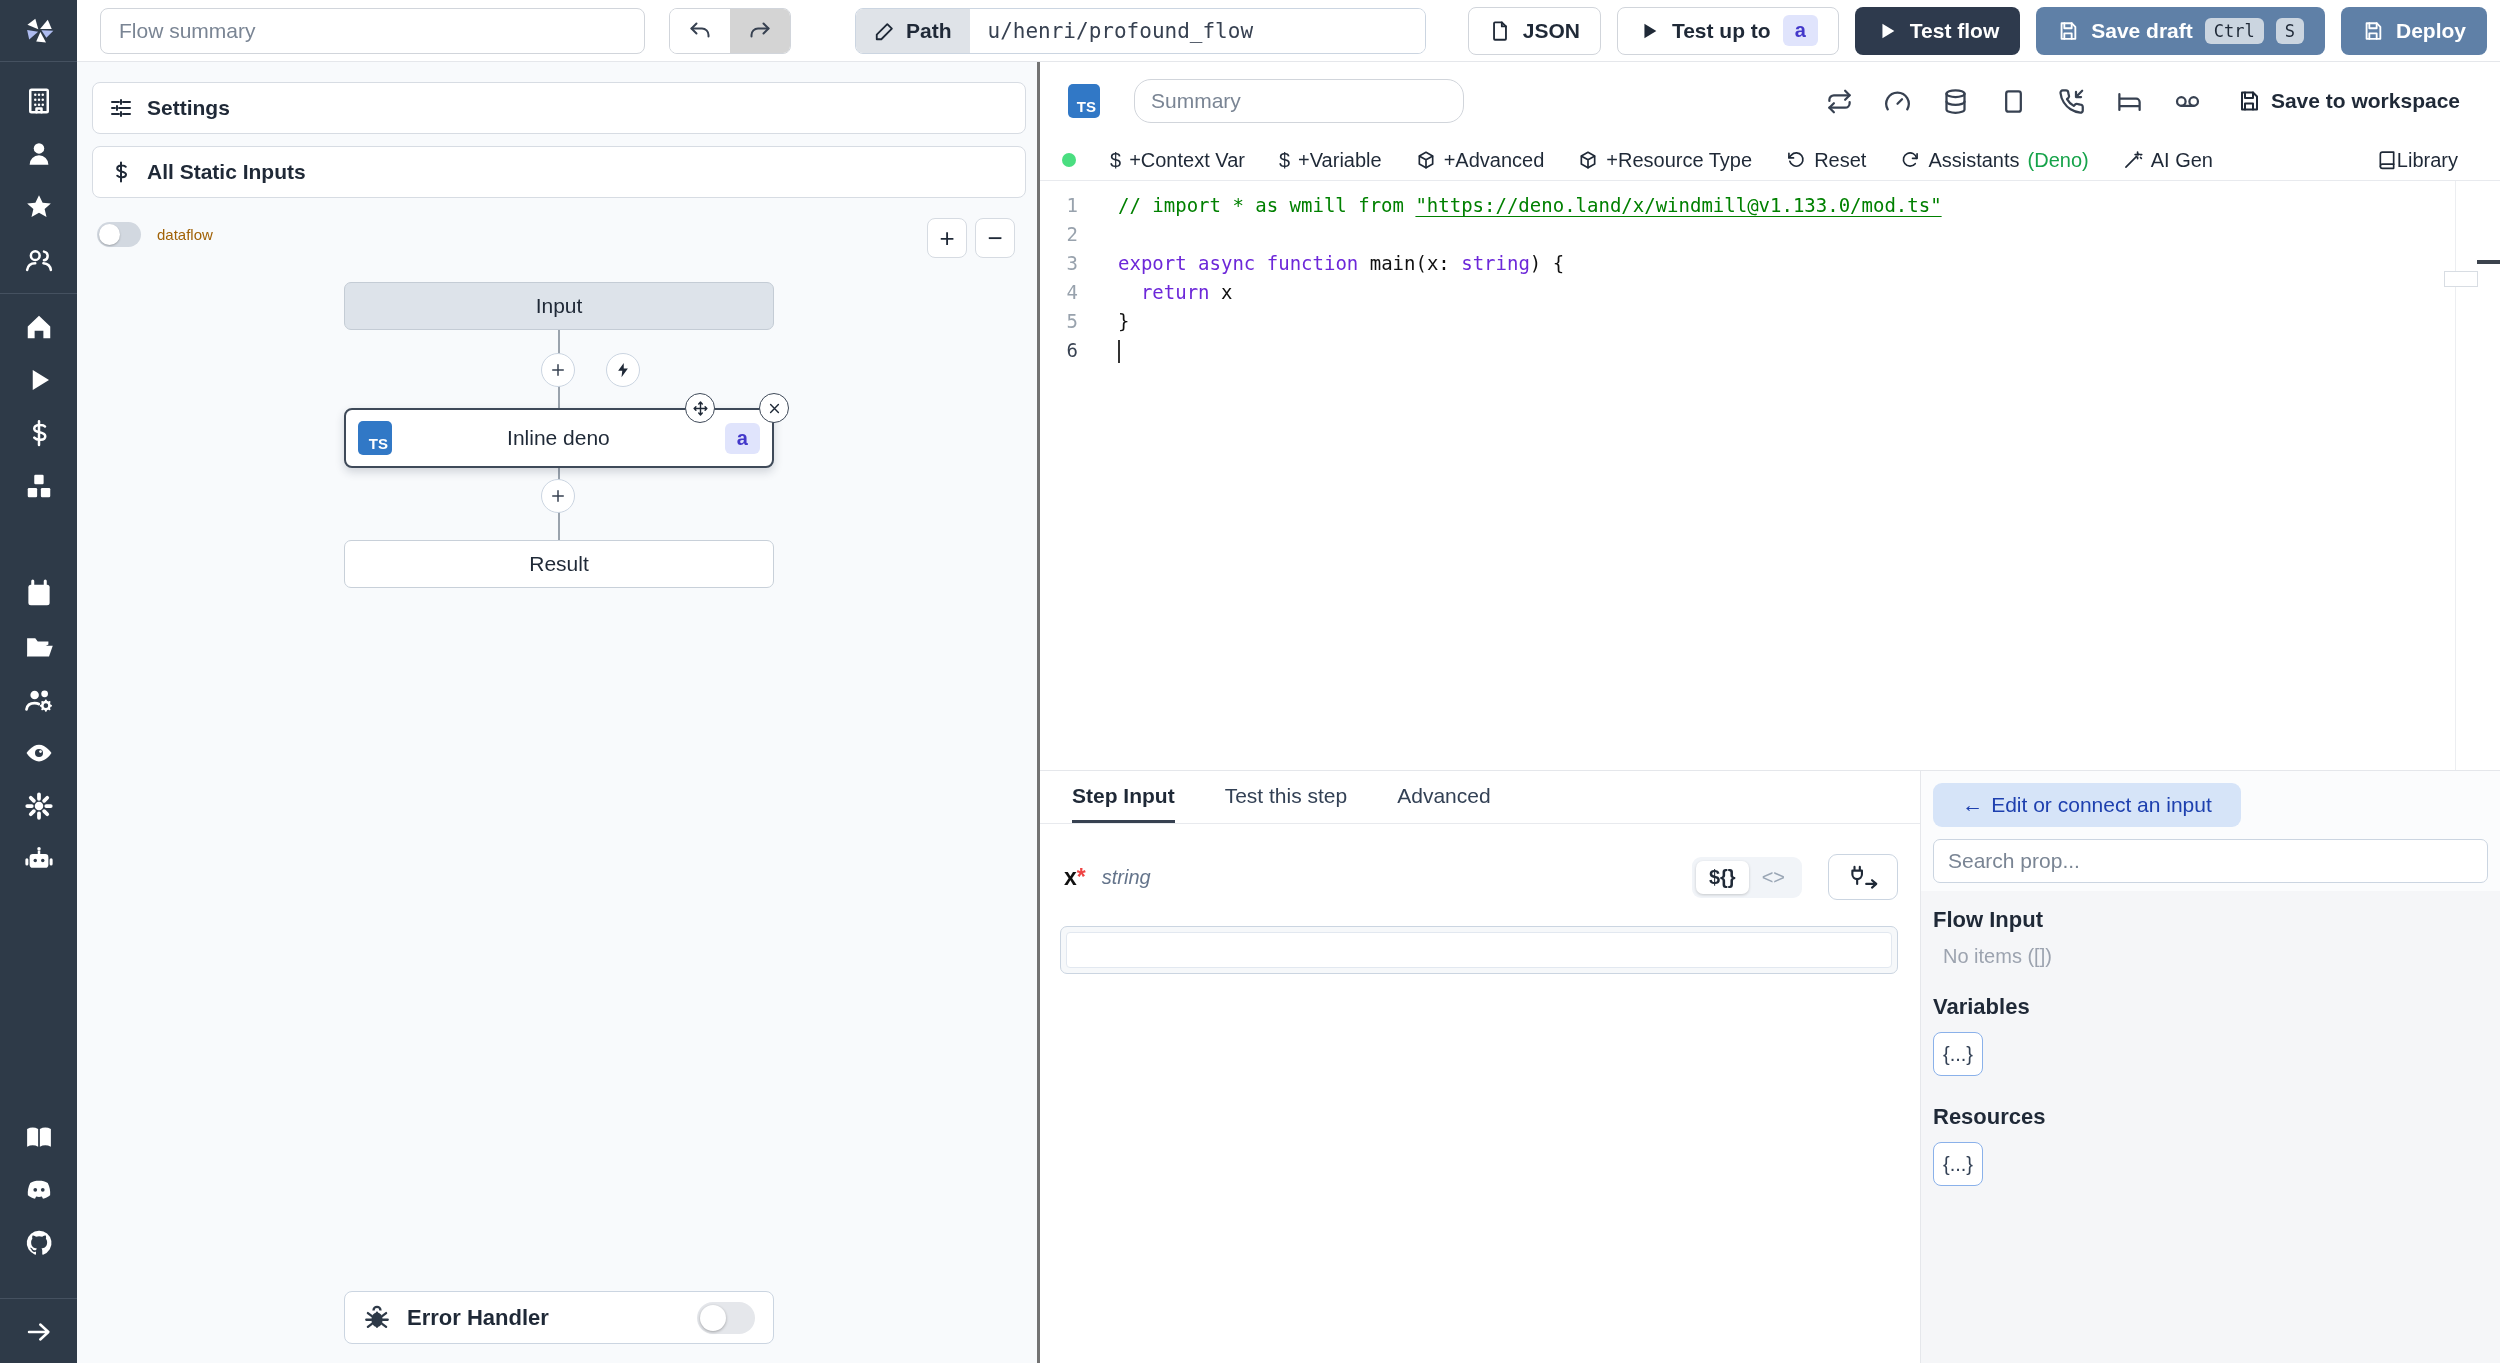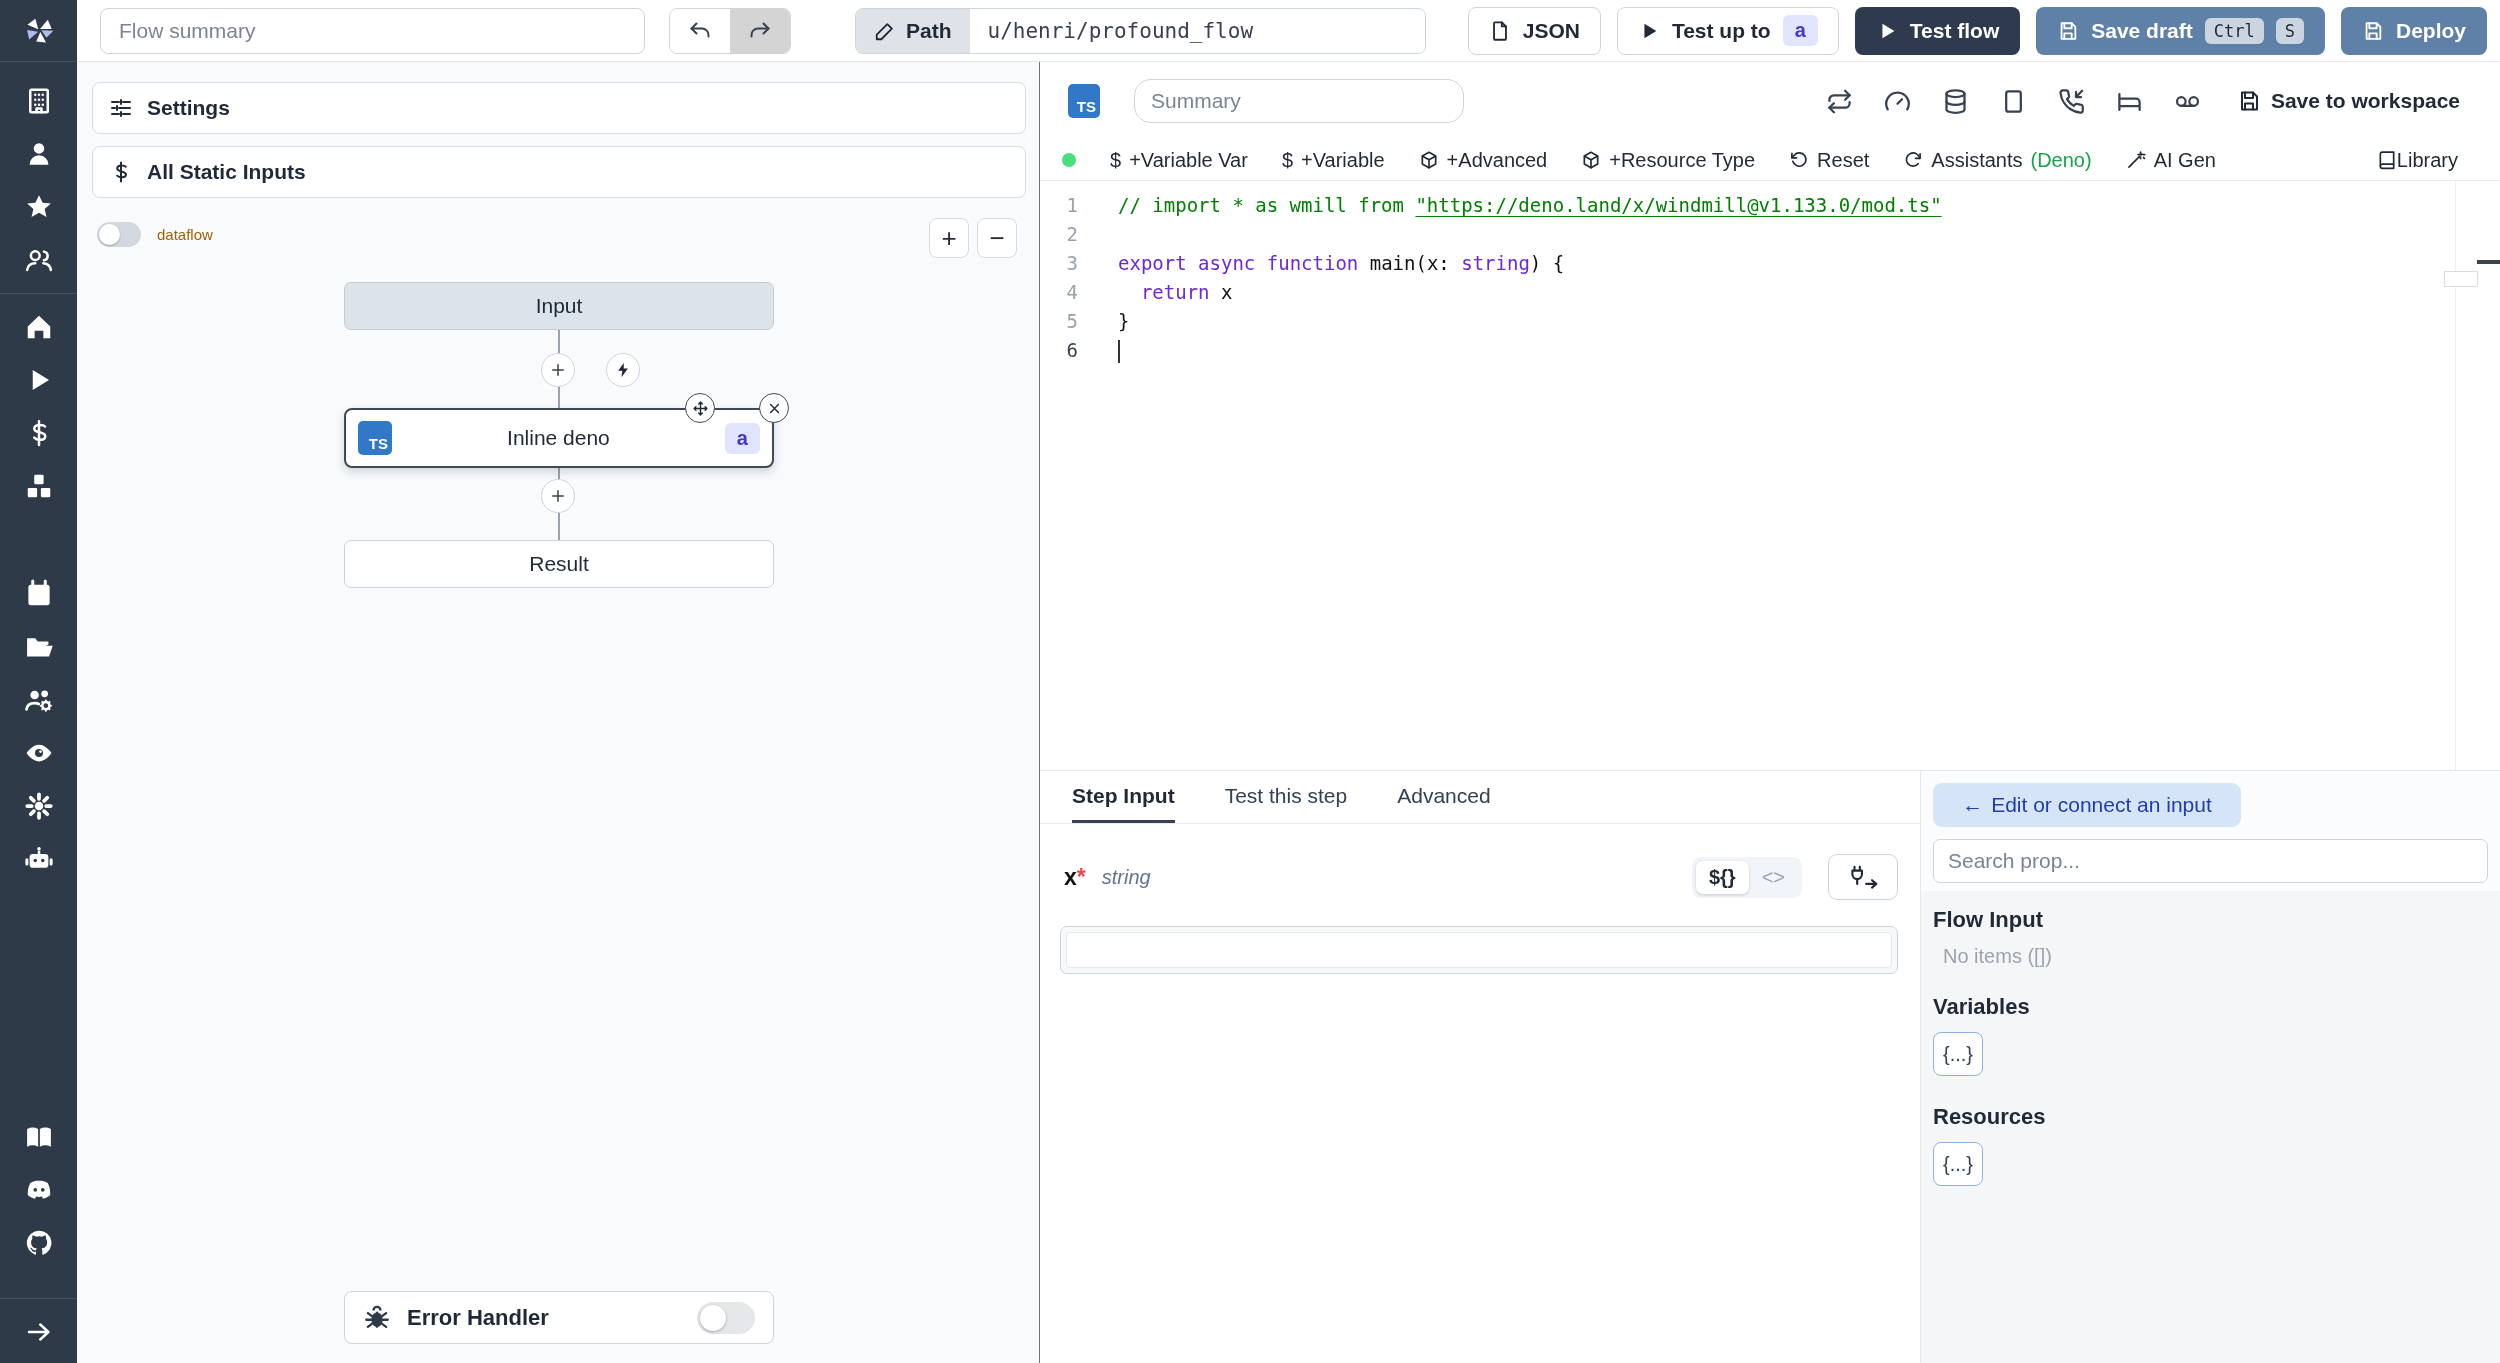--- a/index.html
+++ b/index.html
@@ -32,21 +32,21 @@
   .tb-right { margin-left:auto; display:flex; align-items:center; gap:16px; padding-right:13px; }
   .btn { display:flex; align-items:center; gap:12px; height:48px; border-radius:8px; font-size:21px; font-weight:700; cursor:pointer; padding:0 20px; border:1px solid transparent; }
   .btn svg { width:22px; height:22px; }
   .btn-white { background:#fff; color:#1f2937; border-color:#d1d5db; }
   .btn-dark { background:#2e3a4d; color:#fff; }
   .btn-blue { background:#5f80a7; color:#fff; }
   .badge-a { background:#e0e4fc; color:#4338ca; font-weight:700; border-radius:6px; padding:4px 12px; font-size:20px; }
   .kbd { background:#cbd5e0; color:#1f2937; border-radius:6px; padding:3px 9px; font-size:17px; font-weight:400; font-family:"DejaVu Sans Mono", monospace; }
 
   
-  .flow-panel { position:absolute; left:77px; top:62px; width:963px; height:1301px; background:#f8fafc; border-right:1px solid #737373; }
+  .flow-panel { position:absolute; left:77px; top:62px; width:963px; height:1301px; background:#f8fafc; border-right:3px solid #737373; }
   .panel-btn { position:absolute; left:15px; width:934px; height:52px; background:#fff; border:1px solid #d7dce3; border-radius:8px; display:flex; align-items:center; gap:14px; padding:0 16px; font-size:21px; font-weight:700; color:#1f2937; cursor:pointer; }
   .panel-btn svg { width:24px; height:24px; color:#1f2937; }
   .toggle-row { position:absolute; left:20px; top:160px; display:flex; align-items:center; gap:16px; }
   .toggle-sm { width:44px; height:25px; border-radius:13px; background:#d2d8e0; position:relative; cursor:pointer; }
   .toggle-sm::after { content:""; position:absolute; left:2px; top:2px; width:21px; height:21px; background:#fff; border-radius:50%; box-shadow:0 1px 2px rgba(0,0,0,.25); }
   .toggle-label { font-size:15px; color:#a16207;text-align:right; }
   .zoom-btns { position:absolute; right:22px; top:156px; display:flex; gap:8px; }
   .zoom-btn { width:40px; height:40px; background:#fff; border:1px solid #d6dbe2; border-radius:8px; font-size:26px; color:#1f2937; display:flex; align-items:center; justify-content:center; cursor:pointer; }
 
   .node { position:absolute; left:267px; width:430px; display:flex; align-items:center; justify-content:center; font-size:21px; color:#1f2937; background:#fff; border:1px solid #c8d0d9; border-radius:7px; cursor:pointer; }
@@ -459,21 +459,21 @@
             <path d="M8 3.5V9h8V3.5M8 20.5v-6h8v6"></path>
           </svg>
         <span>Save to workspace</span>
       </div>
     </div>
 
     <div class="toolbar-row">
       <span class="green-dot"></span>
       <span class="tbr-item">
         <span class="tbr-dollar">$</span>
-        <span>+Variable Var</span>
+        <span>+Context Var</span>
       </span>
       <span class="tbr-item">
         <span class="tbr-dollar">$</span>
         <span>+Variable</span>
       </span>
       <span class="tbr-item">
         <svg class="st" viewBox="0 0 24 24">
             <path d="M12 2.8l8 4.4v9.6l-8 4.4-8-4.4V7.2z"></path>
             <path d="M4.3 7.4L12 11.8l7.7-4.4M12 21.2V11.8"></path>
           </svg>

